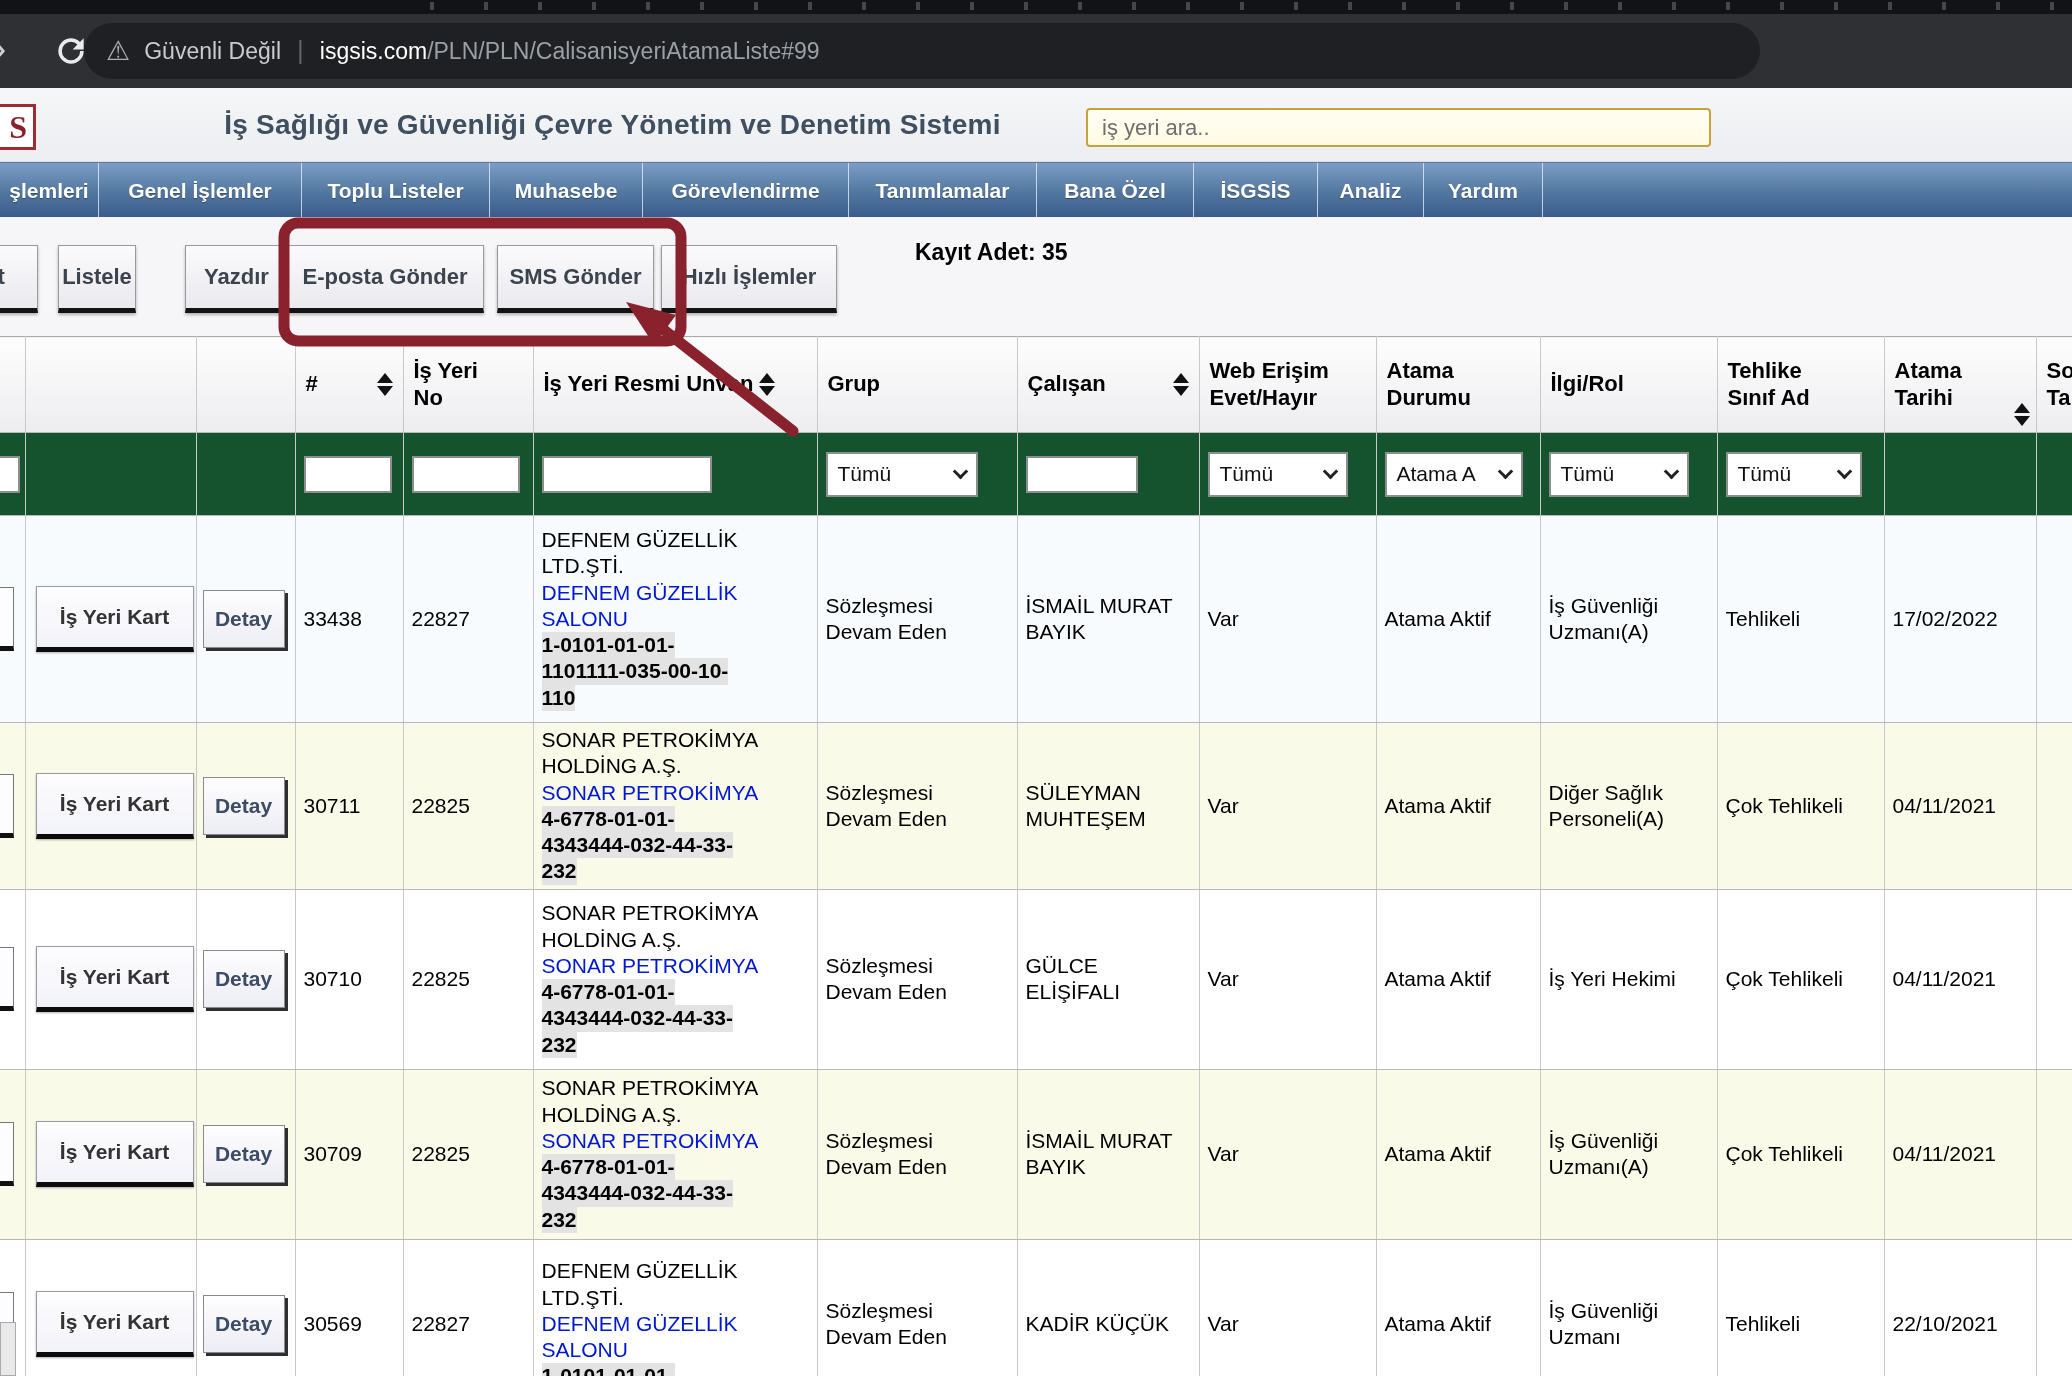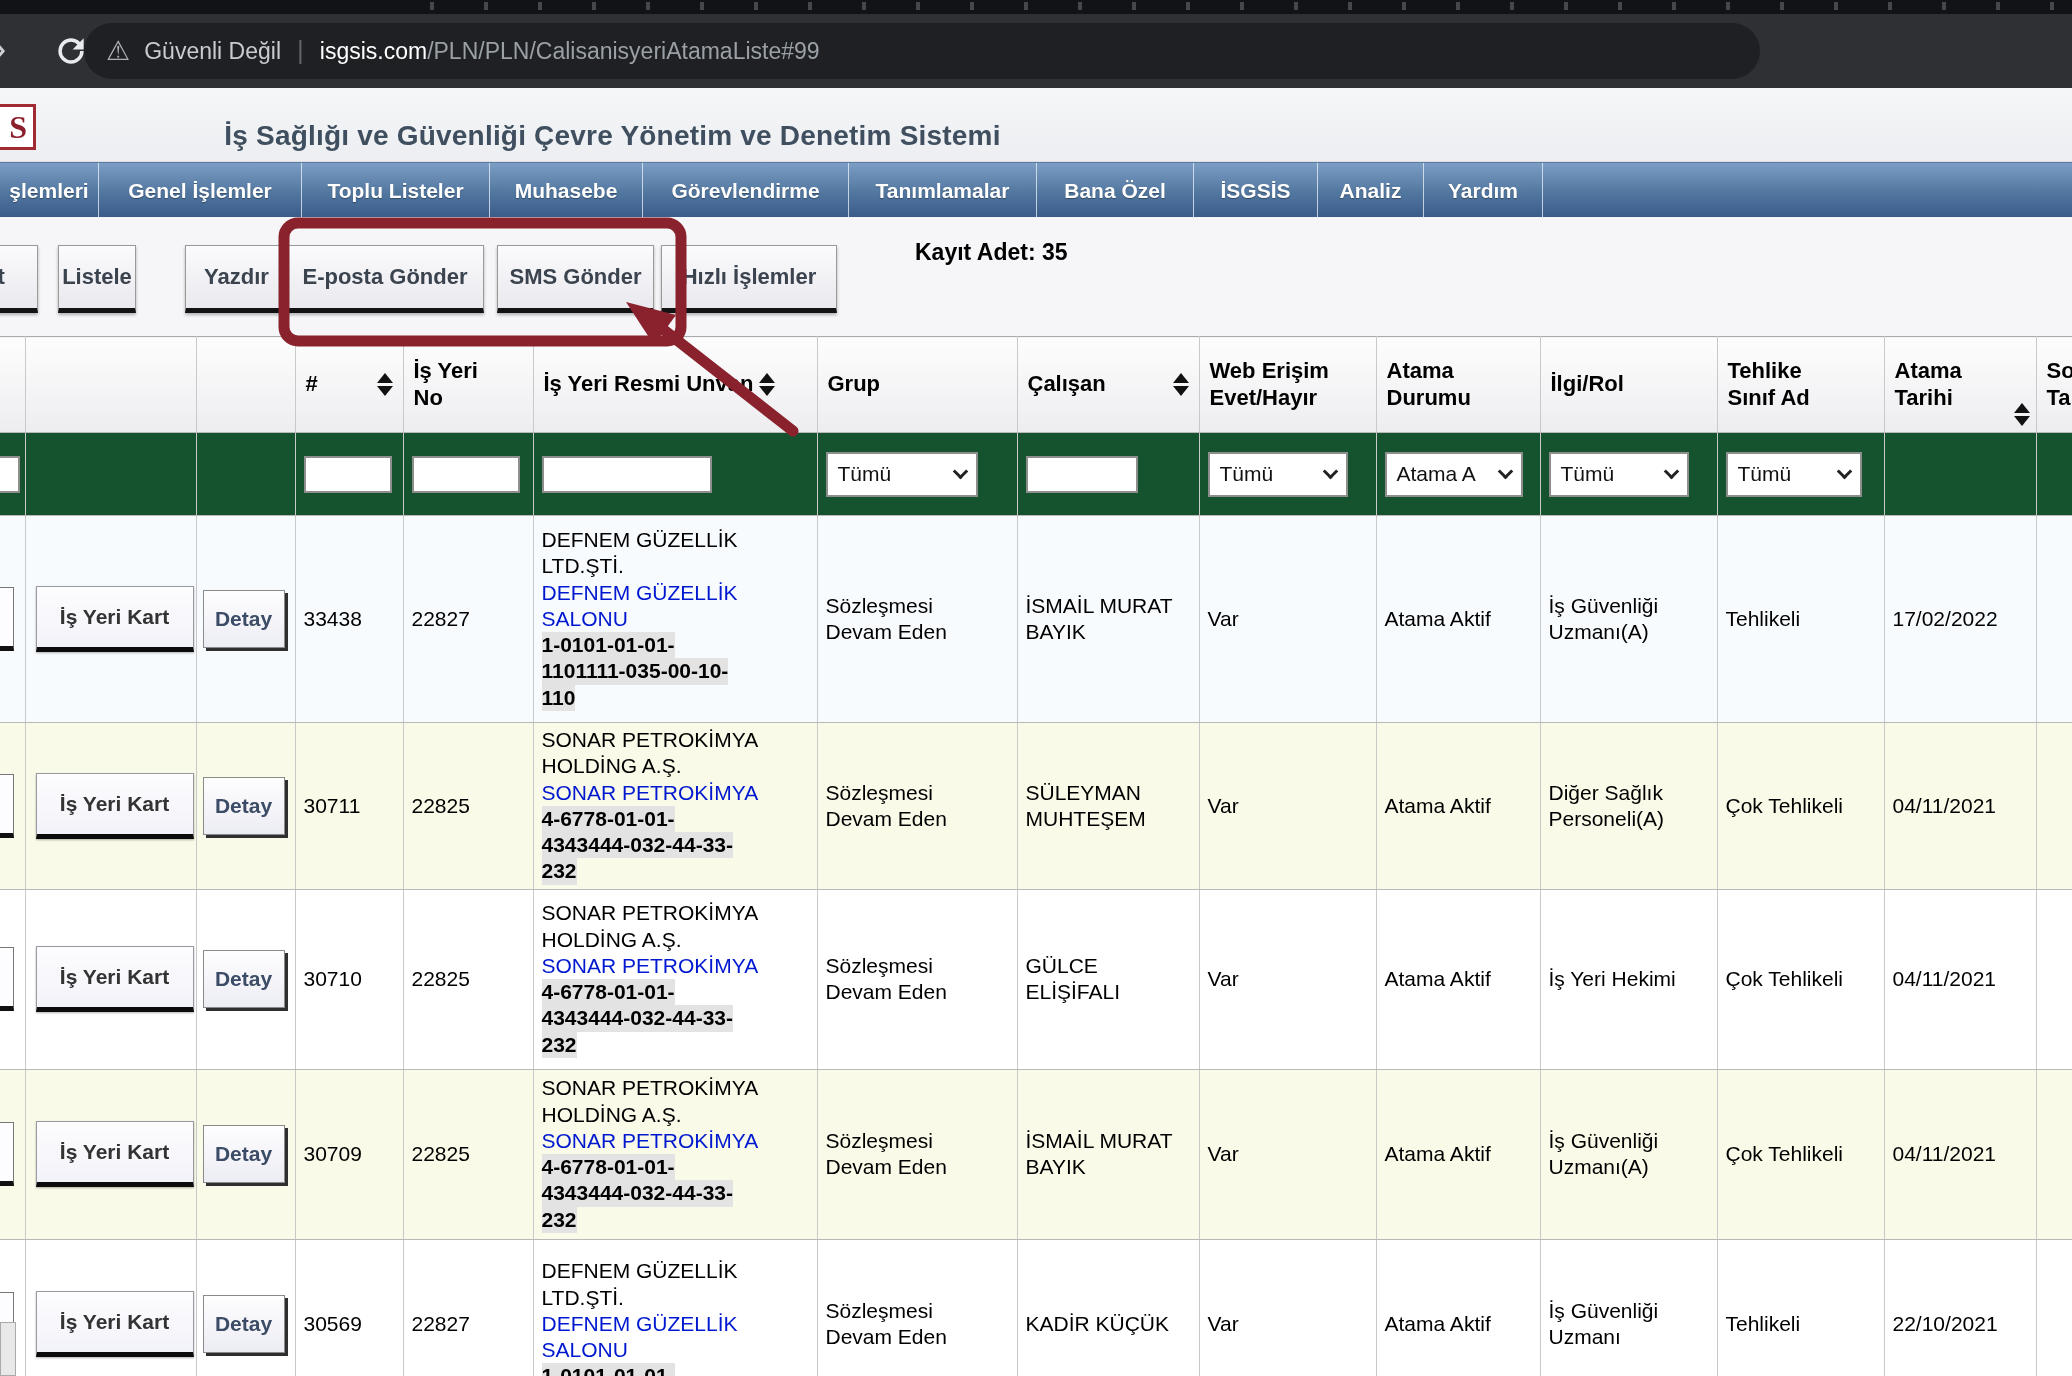--- a/index.html
+++ b/index.html
@@ -20,21 +20,21 @@
   .urlsep { color:#5f6368; font-size:26px; margin:0 16px 2px 16px; font-weight:300; }
   .host { color:#ffffff; font-size:23px; font-weight:400; }
   .path { color:#9aa0a6; font-size:23px; }
 
   
   .pageheader { position:absolute; left:0; top:88px; width:2072px; height:74px;
     background:linear-gradient(#f5f6f8,#eceef1); border-bottom:1px solid #dcdee1; }
   .logo { position:absolute; left:-14px; top:16px; width:50px; height:46px; background:#fff;
     border:3px solid #a22a33; display:flex; align-items:center; justify-content:flex-end; padding-right:6px; }
   .logo span { color:#8b1f2b; font-size:32px; font-weight:700; font-family:"Liberation Serif", serif; }
-  .ptitle { position:absolute; left:205px; top:11px; width:815px; height:74px; display:flex; align-items:center;
+  .ptitle { position:absolute; left:205px; top:0; width:815px; height:74px; display:flex; align-items:center;
     justify-content:center; color:#3f4f5f; font-size:28px; font-weight:600; letter-spacing:.2px; }
   .search { position:absolute; left:1086px; top:20px; width:625px; height:39px; border:2px solid #c9a13b;
     border-radius:4px; background:linear-gradient(#fffef4,#fffbe2); font-size:22px; color:#555;
     padding:0 14px; outline:none; }
   .search::placeholder { color:#6f6f6f; }
 
   
   .nav { position:absolute; left:0; top:162px; width:2072px; height:55px;
     background:linear-gradient(#7b9dc6 0%, #52779f 55%, #3a5c8b 100%); display:flex; border-top:1px solid #5d7ba0; }
   .nav-item { height:55px; display:flex; align-items:center; justify-content:center; color:#fff; font-size:21px;
@@ -117,20 +117,21 @@
       <span class="host">isgsis.com</span>
       <span class="path">/PLN/PLN/CalisanisyeriAtamaListe#99</span>
     </div>
   </div>
 
   <div class="pageheader">
     <div class="logo">
         <span>S</span>
       </div>
     <div class="ptitle">İş Sağlığı ve Güvenliği Çevre Yönetim ve Denetim Sistemi</div>
+    <input class="search" type="text" placeholder="iş yeri ara.." style="">
   </div>
 
   <div class="nav">
     <div class="nav-item" style="width:99px">şlemleri</div>
     <div class="nav-item" style="width:203px">Genel İşlemler</div>
     <div class="nav-item" style="width:188px">Toplu Listeler</div>
     <div class="nav-item" style="width:153px">Muhasebe</div>
     <div class="nav-item" style="width:206px">Görevlendirme</div>
     <div class="nav-item" style="width:188px">Tanımlamalar</div>
     <div class="nav-item" style="width:157px">Bana Özel</div>

